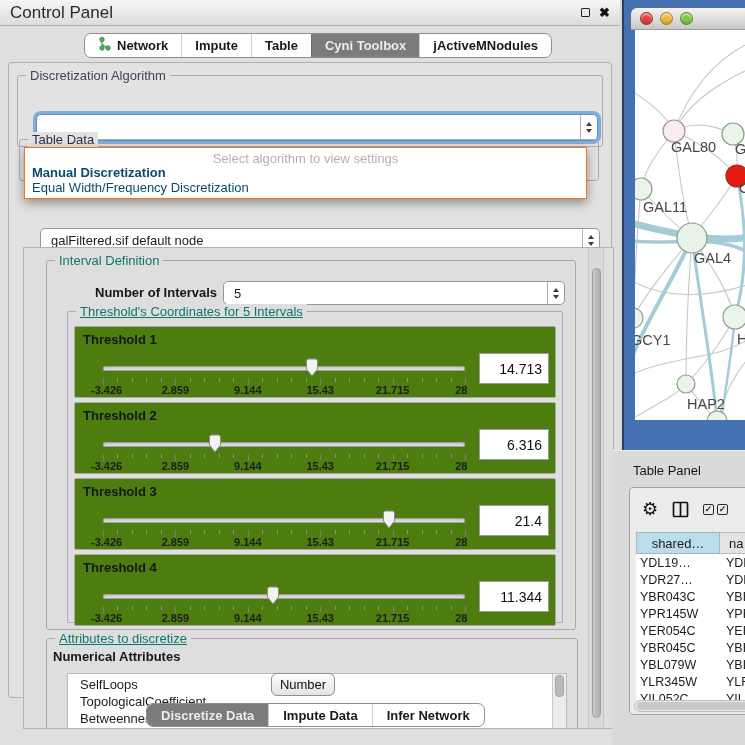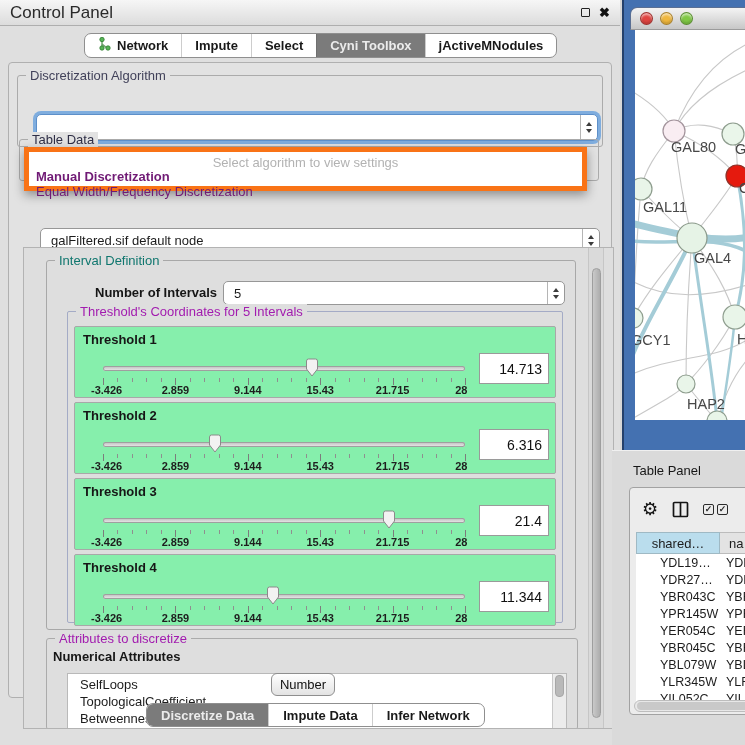--- a/index.html
+++ b/index.html
@@ -42,49 +42,49 @@
   .combo .val { padding-left:10px; flex:1; white-space:nowrap; overflow:hidden; }
   .spin { width:17px; align-self:stretch; border-left:1px solid #b5b5b5; display:flex;
     flex-direction:column; align-items:center; justify-content:center; gap:3px; }
   .arr-up { width:0; height:0; border-left:3.5px solid transparent; border-right:3.5px solid transparent; border-bottom:4.5px solid #3c3c3c; }
   .arr-dn { width:0; height:0; border-left:3.5px solid transparent; border-right:3.5px solid transparent; border-top:4.5px solid #3c3c3c; }
 
   .alg-combo { left:18px; top:38px; width:562px; height:27px;
     box-shadow:0 0 0 3px #7fadde; border-color:#5d8fc9; }
 
   
-  .dropdown { position:absolute; left:15px; top:84px; width:563px; height:44px; background:#fff;
-    border:5px solid #f97316; box-shadow:0 4px 10px rgba(0,0,0,.38); z-index:40; }
+  .dropdown { position:absolute; left:15px; top:84px; width:563px; height:52px; background:#fff;
+    border:1px solid #f97316; box-shadow:0 4px 10px rgba(0,0,0,.38); z-index:40; }
   .dd-placeholder { text-align:center; color:#b2b2b2; font-size:13px; padding-top:3px; height:17px; }
-  .dd-opt { font-size:13px; padding-left:7px; height:15px; line-height:15px; color:#701a75; white-space:nowrap; }
+  .dd-opt { font-size:13px; padding-left:7px; height:15px; line-height:15px; color:#0c4a6e; white-space:nowrap; }
   .dd-opt.bold { font-weight:bold; }
 
   .td-group { left:10px; top:76px; width:580px; height:42px; }
   .td-label { color:#2e2e46; }
   .td-combo { left:20px; top:88px; width:560px; height:24px; }
 
   
   .scrollpanel { position:absolute; left:14px; top:184px; width:591px; height:482px;
     background:#dedede; border:1px solid #b3b3b3; overflow:hidden; }
   .vscroll { position:absolute; top:0; right:9px; width:16px; height:480px;
     border-left:1px solid #c6c6c6; border-right:1px solid #c6c6c6; background:#dadada; }
   .vscroll .thumbv { position:absolute; left:3px; width:9px; top:20px; height:450px;
     background:linear-gradient(90deg,#c9c9c9,#adadad); border:1px solid #9e9e9e; border-radius:5px; }
 
   .interval-group { left:22px; top:12px; width:530px; height:370px; border-color:#a8a8a8; }
   .g-green { color:#0f766e; background:#dedede; }
-  .g-blue  { color:#a21caf; background:#dedede; }
+  .g-blue  { color:#0f766e; background:#dedede;text-decoration:underline; }
   .bold-label { font-size:13px; font-weight:bold; color:#161616; position:absolute; white-space:nowrap; }
   .noi-label { left:48px; top:24px; }
   .noi-combo { left:176px; top:20px; width:342px; height:24px; background:#fff; }
 
   .thr-group { position:absolute; left:20px; top:50px; width:496px; height:312px;
     border:1px solid #a4abc6; border-radius:2px; }
 
-  .thr-block { position:absolute; left:6px; width:482px; height:72px; background:#86efac;
+  .thr-block { position:absolute; left:6px; width:482px; height:72px; background:#4d7c0f;
     border:1px solid #a8a8a8; border-radius:2px; }
   .thr-block .tlabel { left:8px; top:5px; }
   .trackwrap { position:absolute; left:28px; top:30px; width:362px; height:26px; }
   .track { position:absolute; left:0; right:0; top:9px; height:5px; border-radius:3px;
     background:linear-gradient(#bdbdbd,#ececec); box-shadow:inset 0 0 0 1px #9f9f9f; }
   .sthumb { position:absolute; top:1px; width:15px; height:20px; transform:translateX(-50%); }
   .ticks { position:absolute; left:28px; top:51px; width:362px; height:7px;
     background:repeating-linear-gradient(to right,#8f8f8f 0 1px,transparent 1px 4%);
     background-size:100% 4px; background-repeat:no-repeat; }
   .ticks i { position:absolute; top:0; width:1px; height:7px; background:#7c7c7c; }
@@ -131,21 +131,21 @@
   .gear { font-size:18px; color:#141414; line-height:1; }
   .chk { width:11px; height:11px; border:1.5px solid #2a2a2a; border-radius:2px; font-size:9px;
     line-height:9px; text-align:center; color:#2a2a2a; font-weight:bold; }
   .chkpair { display:flex; gap:3px; }
   .tbl { position:absolute; left:6px; top:44px; width:140px; }
   .tbl .hdr { display:flex; height:22px; font-size:13px; }
   .tbl .h1 { width:84px; background:#badded; border:1px solid #9fb9c4; display:flex; align-items:center; justify-content:center; }
   .tbl .h2 { flex:1; background:#e3e3e3; border:1px solid #bcbcbc; border-left:none; display:flex; align-items:center; padding-left:9px; }
   .rows { background:#fff; }
   .trow { display:flex; height:17px; font-size:12.5px; align-items:center; }
-  .trow .c1 { width:84px; padding-left:24px; white-space:nowrap; overflow:hidden; }
+  .trow .c1 { width:84px; padding-left:4px; white-space:nowrap; overflow:hidden; }
   .trow .c2 { flex:1; padding-left:6px; white-space:nowrap; overflow:hidden; }
   .hscroll { position:absolute; left:4px; top:212px; width:132px; height:12px; background:#e8e8e8;
     border:1px solid #bdbdbd; border-radius:6px; }
   .hscroll .thumbh { position:absolute; left:2px; top:1px; height:8px; width:118px; background:#c9c9c9; border-radius:4px; }
 </style>
 </head>
 <body>
 
 <div class="stage">
 
@@ -169,21 +169,21 @@
             <circle cx="4" cy="11" r="2.2" fill="#57b357" stroke="#2e7d2e" stroke-width="0.8"></circle>
             <circle cx="10" cy="11" r="2.2" fill="#57b357" stroke="#2e7d2e" stroke-width="0.8"></circle>
           </svg>
         </span>
         <span>Network</span>
       </div>
       <div class="tab">
         <span>Impute</span>
       </div>
       <div class="tab">
-        <span>Select</span>
+        <span>Table</span>
       </div>
       <div class="tab sel">
         <span>Cyni Toolbox</span>
       </div>
       <div class="tab">
         <span>jActiveMNodules</span>
       </div>
     </div>
 
     <div class="outer-panel">

